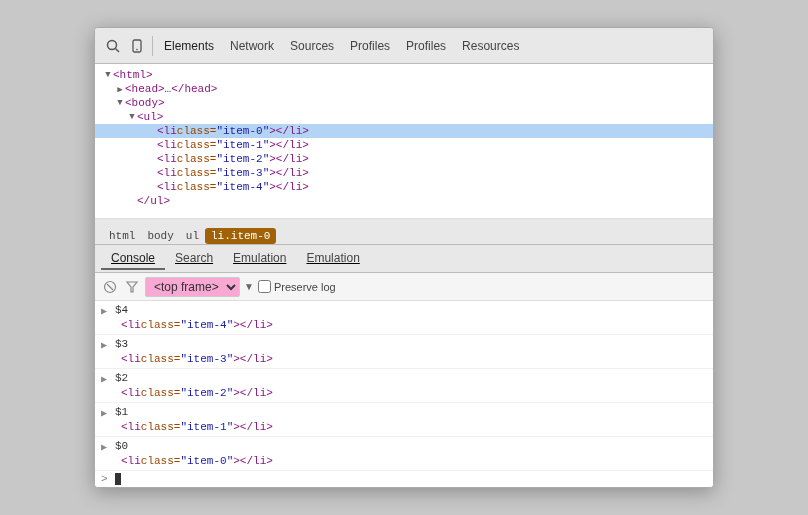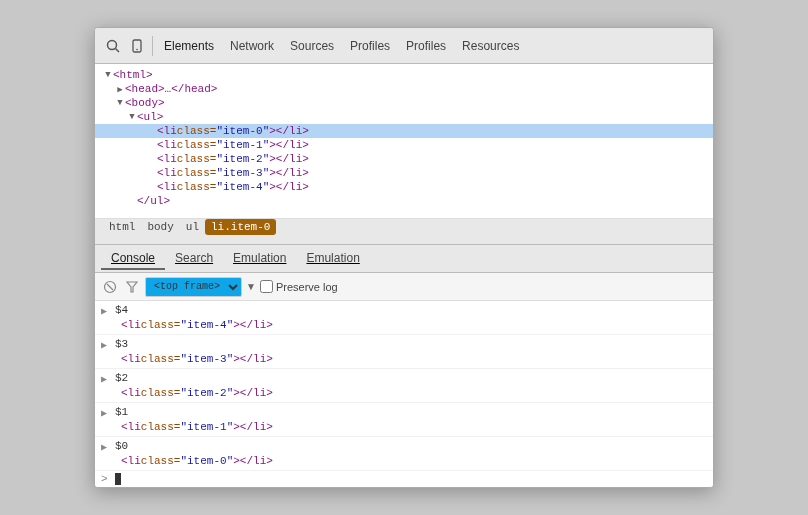--- a/index.html
+++ b/index.html
@@ -87,21 +87,21 @@
       text-align: center;
     }
     .tag { color: #881680; }
     .attr-name { color: #994500; }
     .attr-value { color: #1a1aa6; }
     .text-node { color: #444; }
 
     
     .breadcrumb-bar {
       display: flex;
-      align-items: flex-start;
+      align-items: flex-end;
       background: #e8e8e8;
       border-bottom: 1px solid #bbb;
       height: 26px;
       padding: 0 8px;
       gap: 0;
       font-family: 'Menlo', 'Monaco', 'Courier New', monospace;
       font-size: 11px;
     }
     .breadcrumb-item {
       padding: 2px 6px;
@@ -152,28 +152,27 @@
       width: 18px;
       height: 18px;
       display: flex;
       align-items: center;
       justify-content: center;
       cursor: pointer;
       color: #666;
       font-size: 11px;
     }
     .console-toolbar select {
-      font-size: 10px;
+      font-size: 12px;
       border: 1px solid #ccc;
-      background: #0ea5e9;
+      background: #f9a8d4;
       padding: 1px 4px;
       border-radius: 2px;
       color: #333;
       height: 20px;
-      font-family: Liberation Mono, monospace;
     }
     .console-toolbar .dropdown-arrow {
       font-size: 10px;
       color: #666;
     }
     .preserve-log {
       display: flex;
       align-items: center;
       gap: 3px;
       font-size: 11px;

